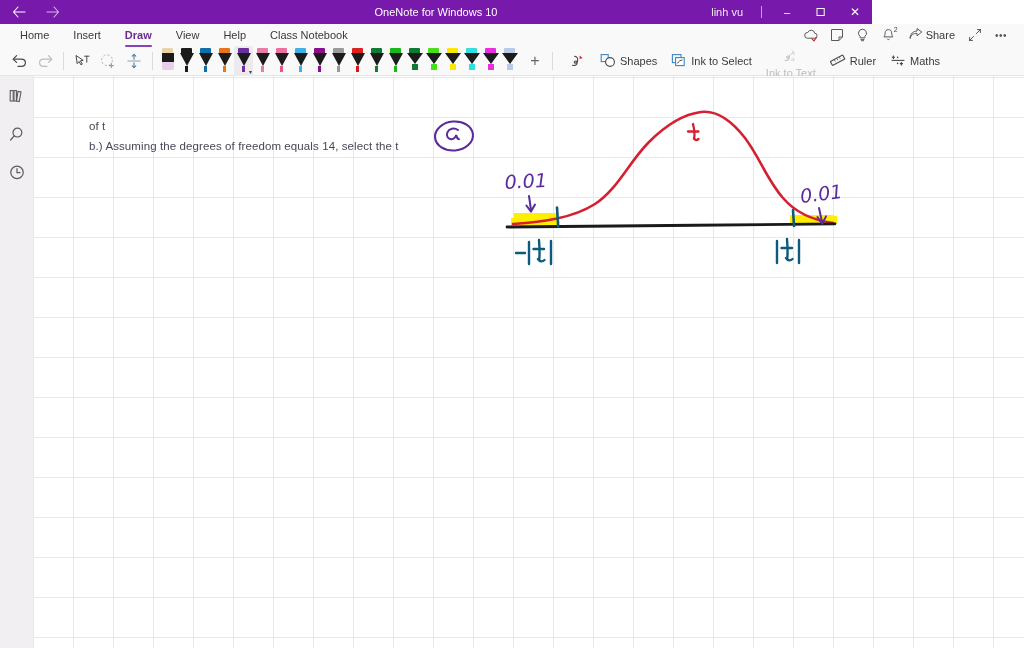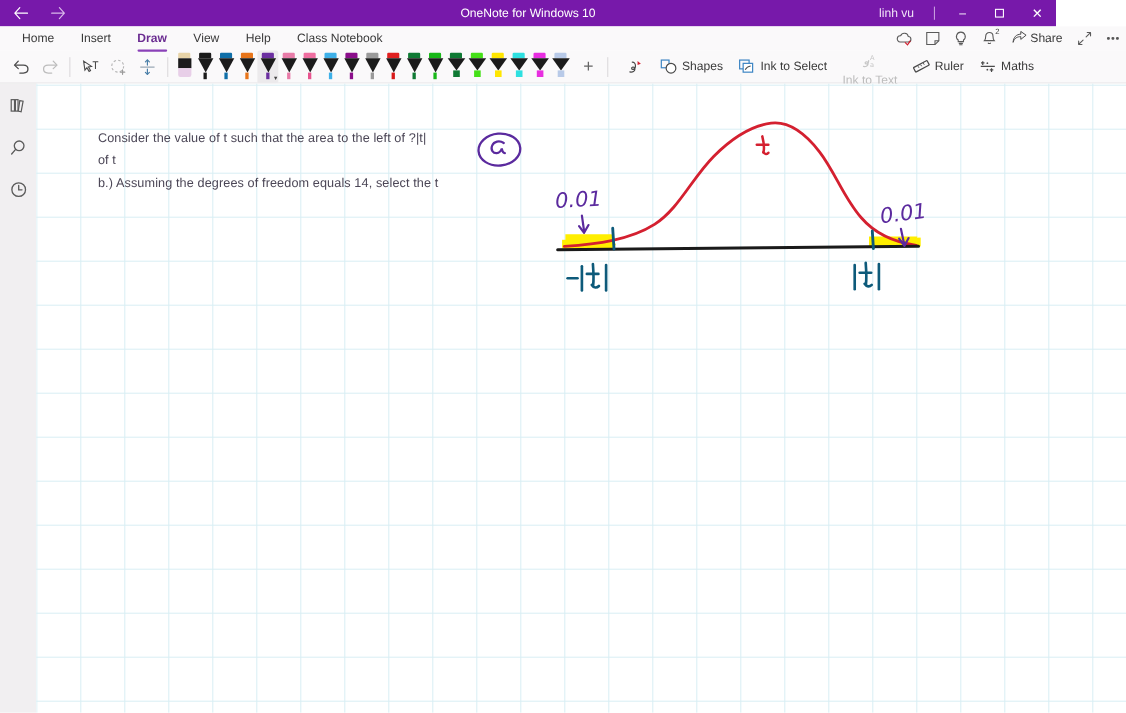--- a/index.html
+++ b/index.html
@@ -5,21 +5,21 @@
   * { box-sizing: border-box; margin: 0; padding: 0; }
   html, body {
     width: 1024px; height: 648px;
     font-family: "Liberation Sans", sans-serif;
     overflow: hidden;
     background: #ffffff;
   }
 
   
   .titlebar {
-    height: 24px; width: 960px;
+    height: 24px; width: 872px;
     background: #7719aa;
     display: flex; align-items: center;
     position: relative;
     color: #ffffff;
     gap: 12px;
   }
   .tb-nav { display: flex; align-items: center; padding-left: 6px; gap: 8px; }
   .tb-arrow {
     width: 26px; height: 22px;
     display: flex; align-items: center; justify-content: center;
@@ -57,21 +57,21 @@
     display: flex; align-items: center; position: relative;
   }
   .rtab.active { color: #6b2c91; font-weight: bold; }
   .rtab.active::after {
     content: ""; position: absolute;
     left: 12px; right: 12px; bottom: -1px; height: 2px;
     background: #8a41b8; border-radius: 1px;
   }
   .ribbon-right {
     margin-left: auto; display: flex; align-items: center;
-    gap: 2px; padding-right: 0;
+    gap: 2px; padding-right: 11px;
   }
   .rr-btn {
     width: 24px; height: 22px;
     display: flex; align-items: center; justify-content: center;
     color: #555; position: relative;
   }
   .rr-share {
     display: flex; align-items: center; gap: 3px;
     font-size: 11px; color: #3a3a3a; padding: 0 6px; height: 22px;
   }
@@ -491,21 +491,20 @@
     <div class="rail-btn">
       <svg width="18" height="17" viewBox="0 0 18 17" fill="none">
         <circle cx="9" cy="8.4" r="6.2" stroke="#5b5b5b" stroke-width="1.2" fill="none"></circle>
         <path d="M9 4.6v4h3" stroke="#5b5b5b" stroke-width="1.2" stroke-linecap="round" fill="none"></path>
       </svg>
     </div>
   </div>
 
   <div class="canvas">
     <div class="note-text" id="note-text">
-        <div>Consider the value of t such that the area to the left of ?|t|</div>
         <div>of t</div>
         <div>b.) Assuming the degrees of freedom equals 14, select the t</div>
       </div>
 
     <svg class="ink-svg" viewBox="0 0 991 572">
 
       <g>
         <ellipse cx="421" cy="60" rx="19" ry="14.5" stroke="#5b2a9e" stroke-width="2.1" fill="none" transform="rotate(-5 421 60)"></ellipse>
         <path d="M425 54c-4-2.6-9-1.4-10.6 2.4-1.6 3.8.8 7 4.2 6.8 2.2-.2 3.8-1.8 4.6-4.2.4 2.6 1.2 4 2.8 4.2" stroke="#5b2a9e" stroke-width="2" fill="none" stroke-linecap="round"></path>
       </g>

